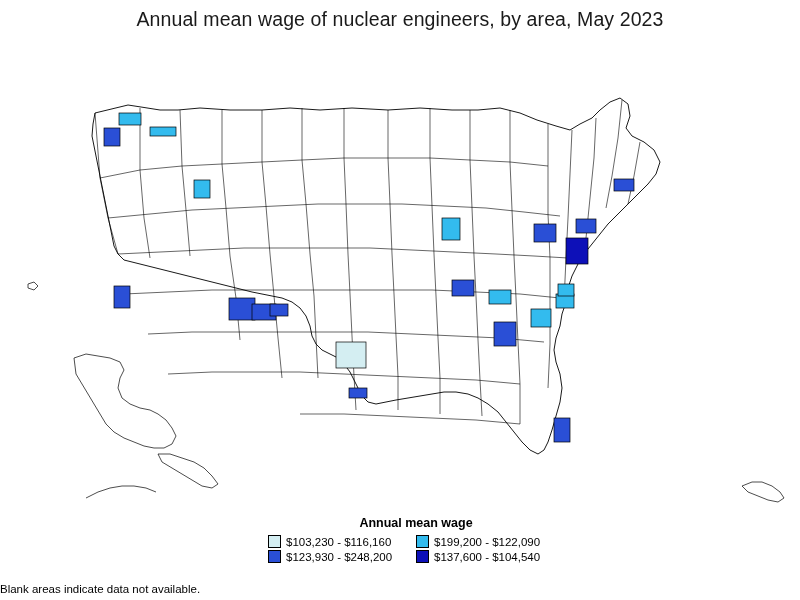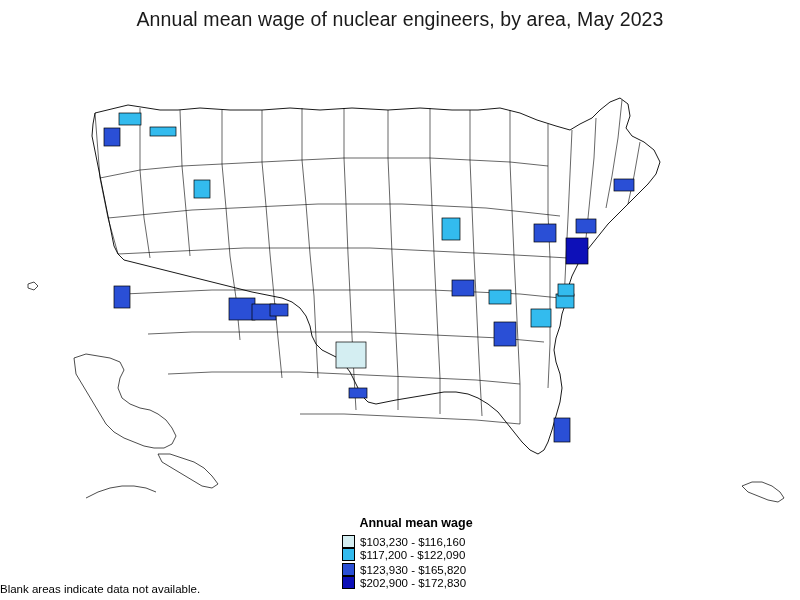--- a/index.html
+++ b/index.html
@@ -54,21 +54,21 @@
     font-weight: bold;
     color: #000;
     margin-bottom: 5px;
   }
   .legend-rows {
     display: inline-block;
     text-align: left;
   }
   .legend-row {
     display: flex;
-    flex-direction: column;
+    flex-direction: row;
     align-items: center;
     margin-bottom: 2px;
   }
   .legend-item {
     display: flex;
     flex-direction: row;
     align-items: center;
     width: 148px;
   }
   .legend-swatch {
@@ -171,31 +171,31 @@
   <div id="legend">
     <div id="legend-title">Annual mean wage</div>
     <div class="legend-rows">
       <div class="legend-row">
         <div class="legend-item">
           <div class="legend-swatch" style="background:#d4eef2"></div>
           <div class="legend-label">$103,230 - $116,160</div>
         </div>
         <div class="legend-item">
           <div class="legend-swatch" style="background:#33bbee"></div>
-          <div class="legend-label">$117,200 - $122,090</div>
+          <div class="legend-label">$199,200 - $122,090</div>
         </div>
       </div>
       <div class="legend-row">
         <div class="legend-item">
           <div class="legend-swatch" style="background:#2a4fd6"></div>
-          <div class="legend-label">$123,930 - $165,820</div>
+          <div class="legend-label">$123,930 - $248,200</div>
         </div>
         <div class="legend-item">
           <div class="legend-swatch" style="background:#0d10b8"></div>
-          <div class="legend-label">$202,900 - $172,830</div>
+          <div class="legend-label">$137,600 - $104,540</div>
         </div>
       </div>
     </div>
   </div>
 
   <div id="legend-note">Blank areas indicate data not available.</div>
 
 </div>
 
 </body></html>

